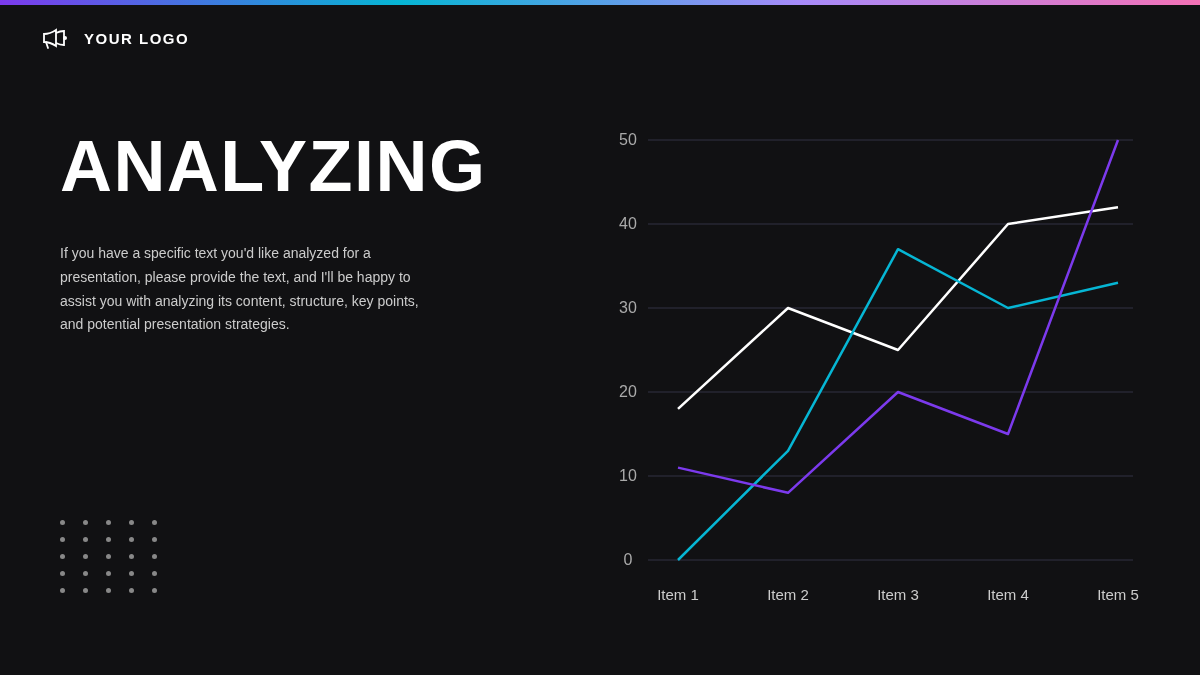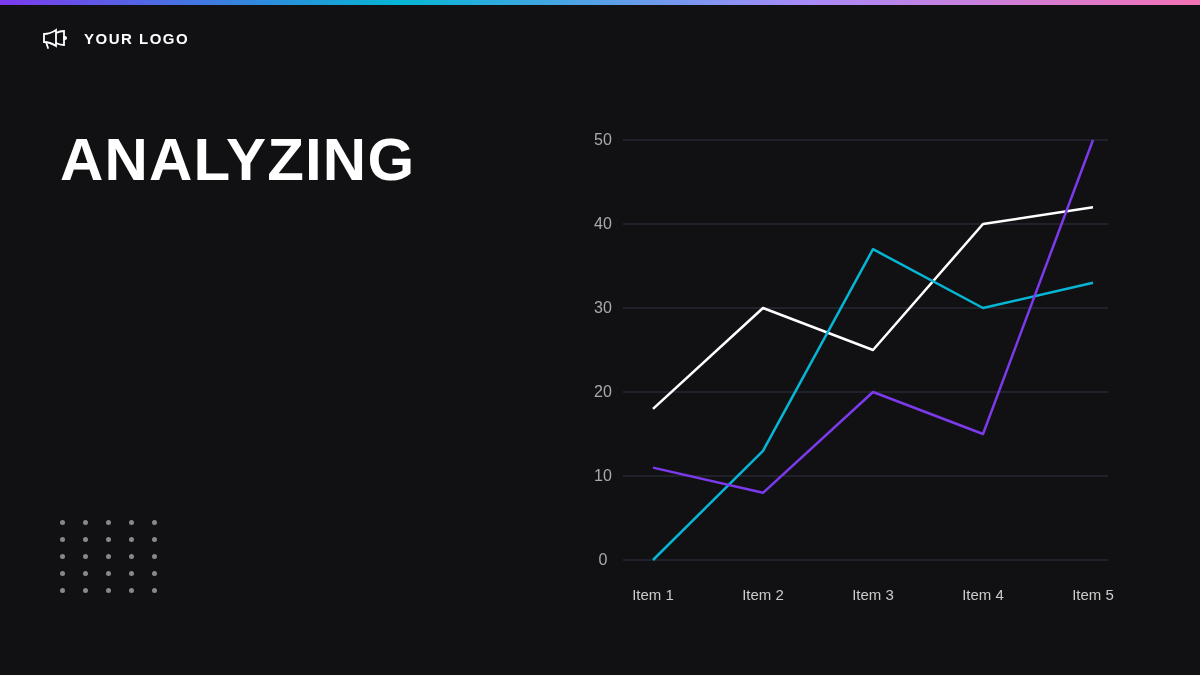--- a/index.html
+++ b/index.html
@@ -80,21 +80,21 @@
 
     
     .left-content {
       position: absolute;
       top: 130px;
       left: 60px;
       width: 480px;
     }
 
     .main-title {
-      font-size: 60px;
+      font-size: 72px;
       font-weight: 900;
       letter-spacing: 0.02em;
       color: #ffffff;
       line-height: 1;
       margin-bottom: 40px;
     }
 
     .description {
       font-size: 14px;
       line-height: 1.7;
@@ -119,21 +119,21 @@
       width: 5px;
       height: 5px;
       background: #888888;
       border-radius: 50%;
     }
 
     
     .chart-container {
       position: absolute;
       top: 100px;
-      right: 57px;
+      right: 32px;
       width: 580px;
       height: 540px;
     }
 
     .chart-svg {
       width: 100%;
       height: 100%;
     }
   </style>
 </head>
@@ -149,20 +149,21 @@
       <path d="M20 13 C22 12 26 11 28 11 L28 25 C26 25 22 24 20 23" stroke="white" stroke-width="1.8" fill="none"></path>
       <circle cx="29" cy="18" r="2" fill="white"></circle>
       <path d="M10 22 L12 28" stroke="white" stroke-width="1.8" stroke-linecap="round"></path>
     </svg>
     <span class="logo-text">YOUR LOGO</span>
   </div>
 </header>
 
 <div class="left-content">
   <h1 class="main-title">ANALYZING</h1>
+  <p class="description">If you have a specific text you'd like analyzed for a presentation, please provide the text, and I'll be happy to assist you with analyzing its content, structure, key points, and potential presentation strategies.</p>
 </div>
 
 <div class="dots-grid">
   <div class="dots-row">
     <div class="dot"></div>
     <div class="dot"></div>
     <div class="dot"></div>
     <div class="dot"></div>
     <div class="dot"></div>
   </div>

